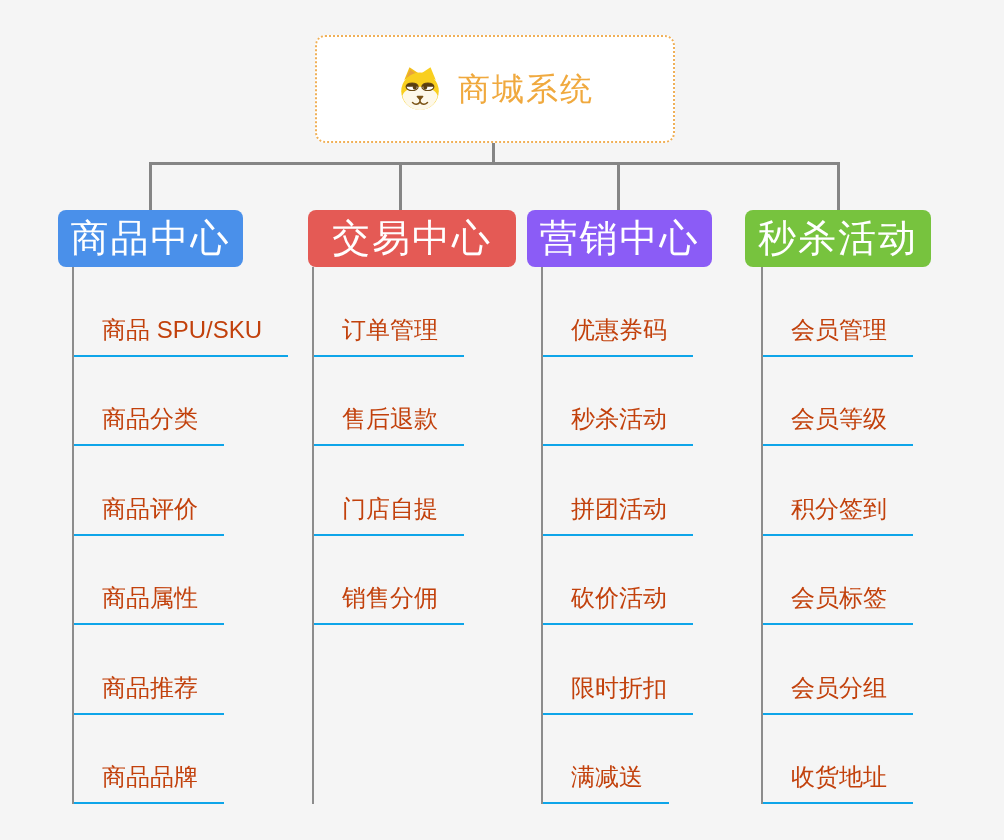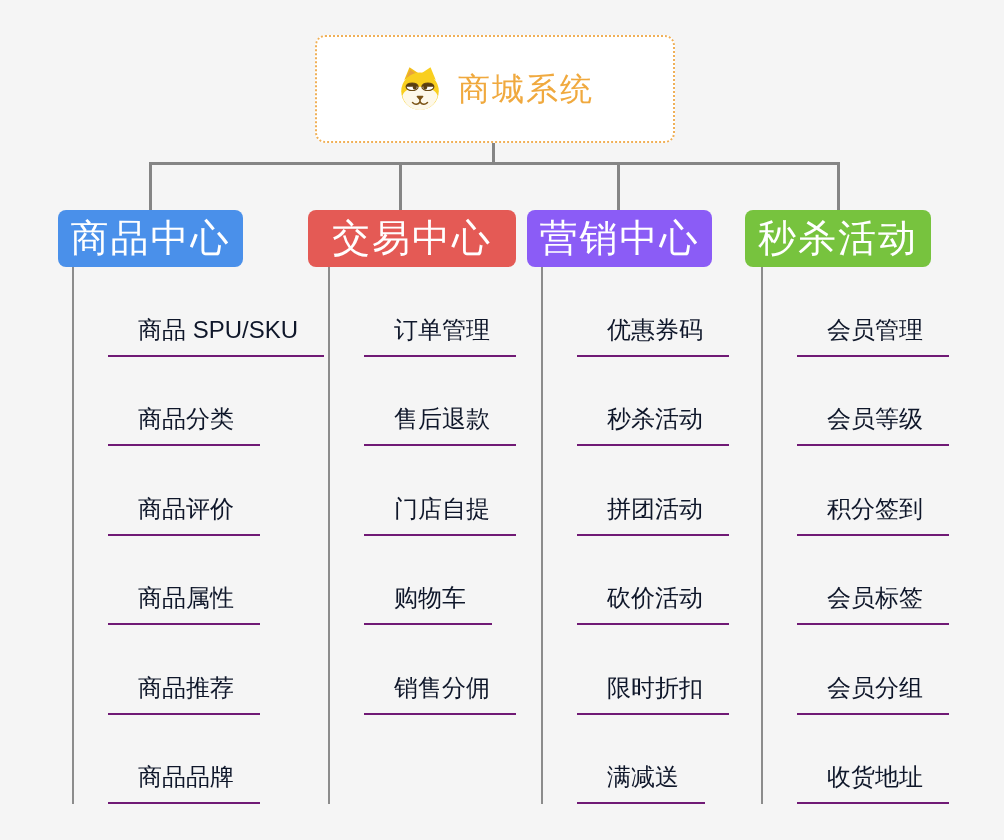--- a/index.html
+++ b/index.html
@@ -43,34 +43,34 @@
   .cat-1{left:58px;width:185px;}
   .cat-2{left:308px;width:208px;}
   .cat-3{left:527px;width:185px;}
   .cat-4{left:745px;width:186px;}
 
   
   .branch{
     position:absolute;top:267px;height:537px;width:250px;
   }
   .br-1{left:72px;}
-  .br-2{left:328px;}
+  .br-2{left:312px;}
   .br-3{left:541px;}
   .br-4{left:761px;}
   .trunk{
     position:absolute;left:0;top:0;width:2px;height:537px;background:#8c8c8c;
   }
   .leaf{
     height:89.5px;display:flex;align-items:flex-end;
   }
   .leaf-label{
     display:inline-block;white-space:nowrap;
-    border-bottom:2px solid #701a75;
+    border-bottom:2px solid #0ea5e9;
     padding:0 26px 10px 30px;
-    font-size:24px;color:#0f172a;line-height:1.2;margin-left:36px;
+    font-size:24px;color:#c2410c;line-height:1.2;
   }
 </style>
 </head>
 <body>
 
 <div id="canvas">
 
   <div class="root-node" style="border-color: rgb(240, 176, 87);">
     <svg class="root-icon" viewBox="0 0 64 64" aria-hidden="true">
       <polygon points="11,20 18,3 30,11" fill="#f2be19"></polygon>
@@ -138,23 +138,20 @@
     <div class="leaf">
         <span class="leaf-label">订单管理</span>
       </div>
     <div class="leaf">
         <span class="leaf-label">售后退款</span>
       </div>
     <div class="leaf">
         <span class="leaf-label">门店自提</span>
       </div>
     <div class="leaf">
-        <span class="leaf-label">购物车</span>
-      </div>
-    <div class="leaf">
         <span class="leaf-label">销售分佣</span>
       </div>
   </div>
 
   <div class="branch br-3">
     <div class="trunk"></div>
     <div class="leaf">
         <span class="leaf-label">优惠券码</span>
       </div>
     <div class="leaf">

